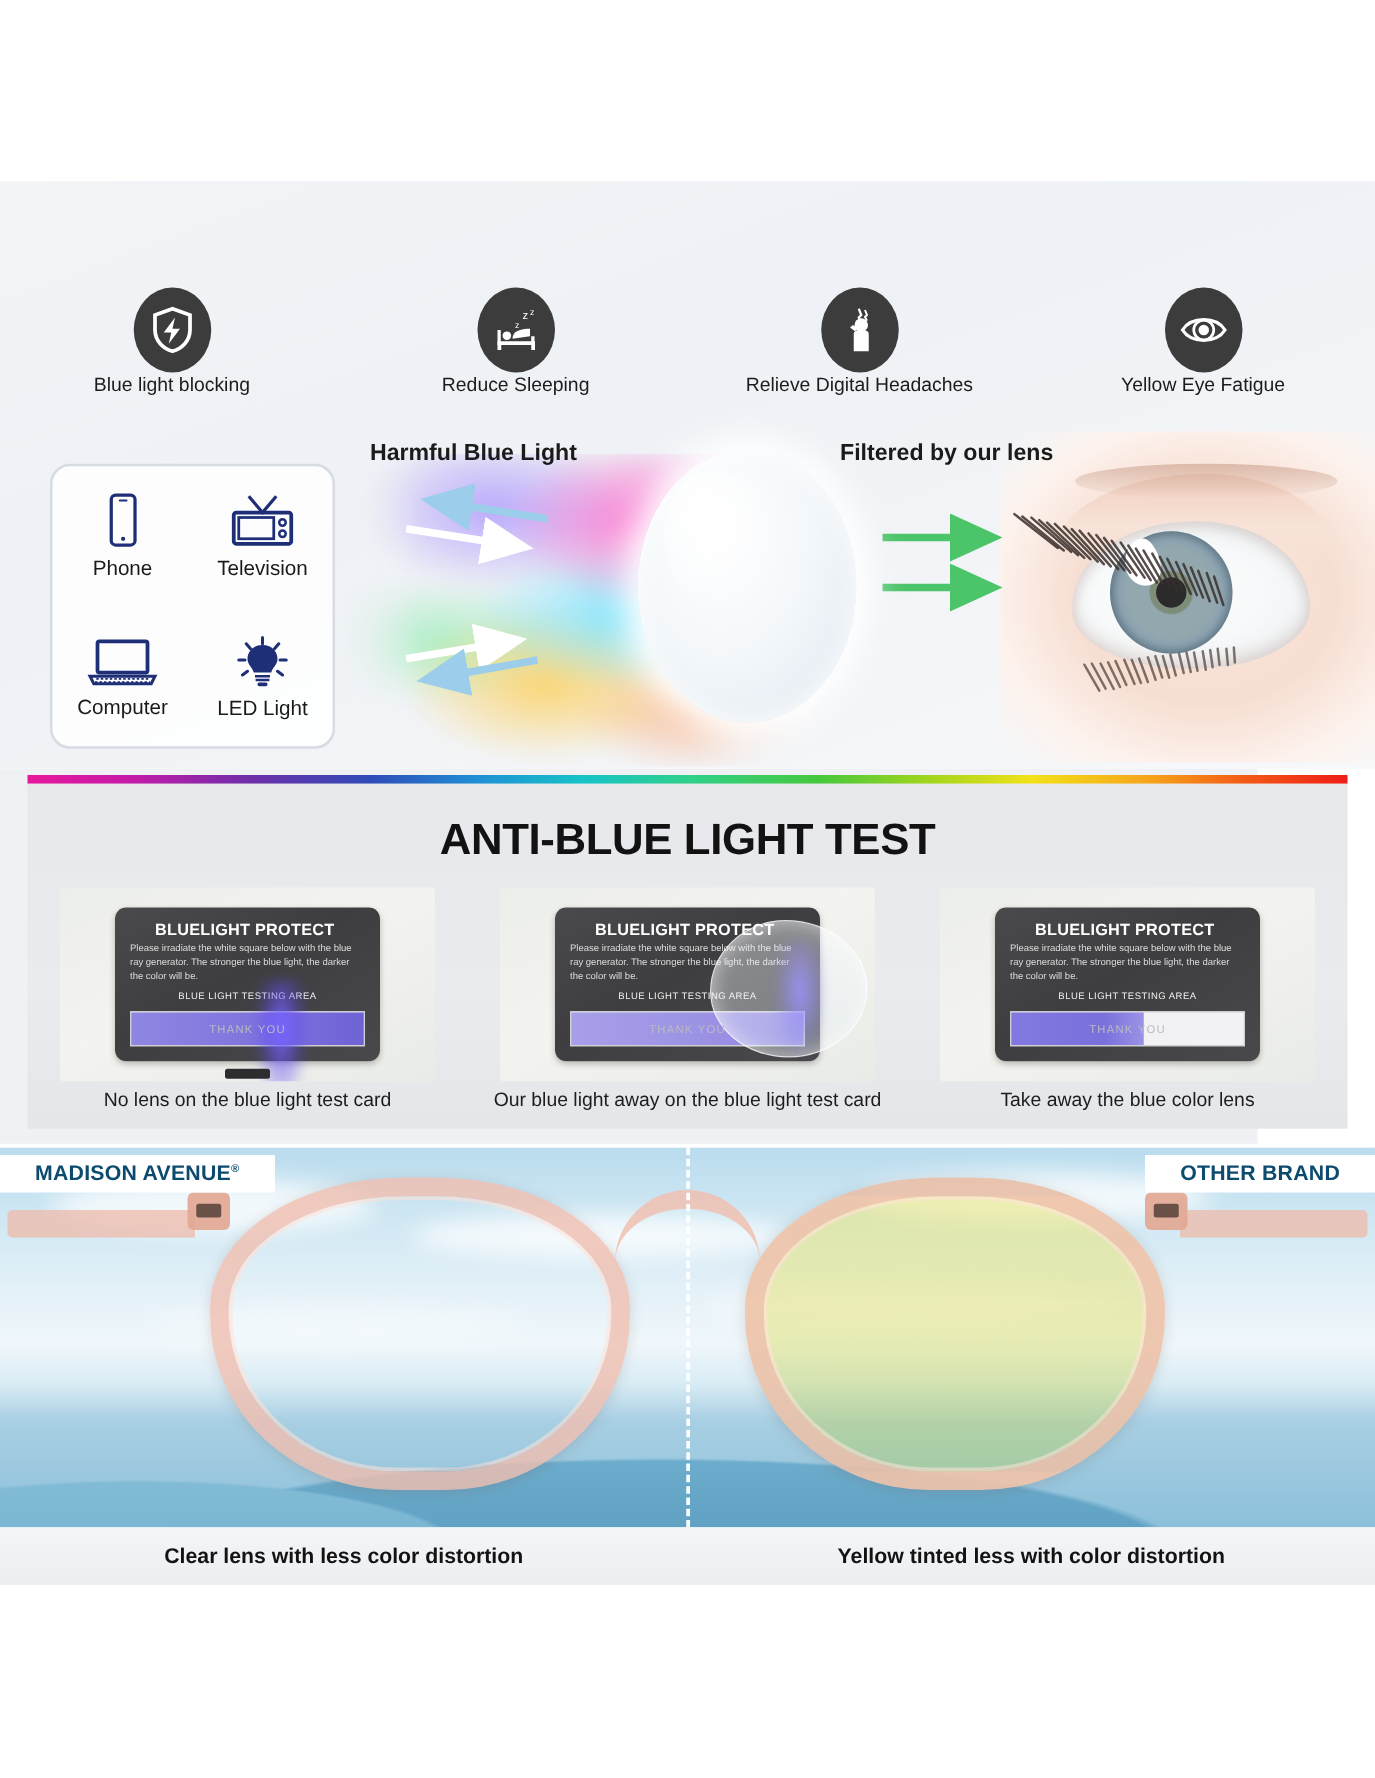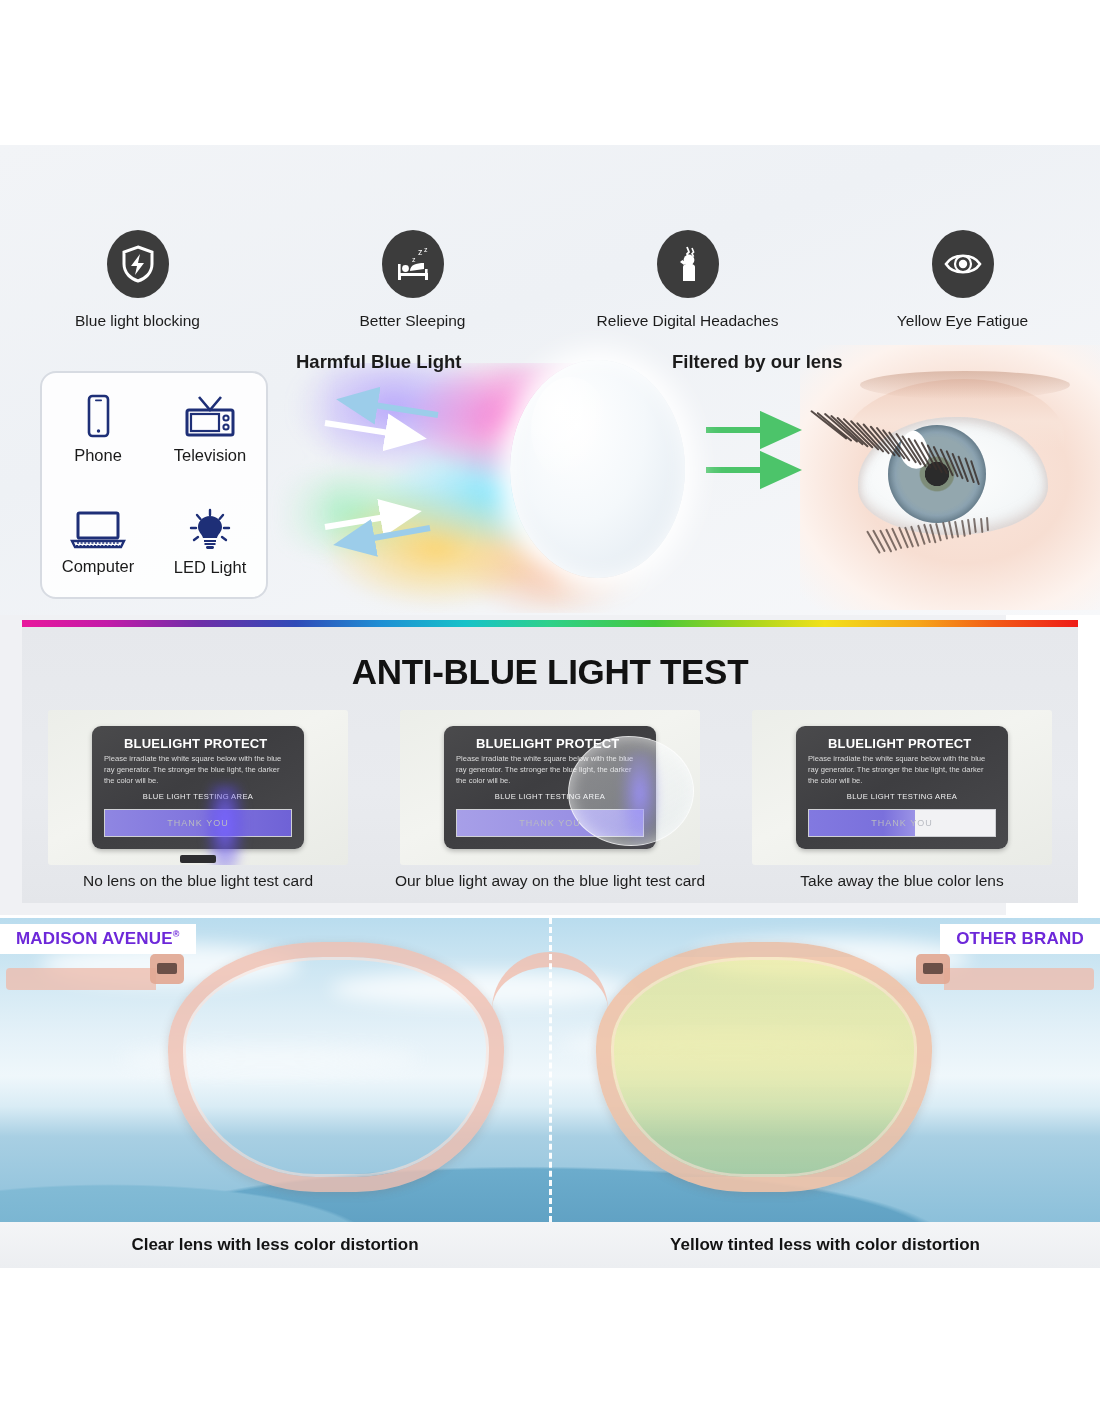--- a/index.html
+++ b/index.html
@@ -26,21 +26,21 @@
 
   .features { position: absolute; left: 0; top: 85px; width: 1100px; height: 115px; display: flex; }
   .feature { flex: 1; display: flex; flex-direction: column; align-items: center; }
   .feature-badge {
     width: 62px; height: 68px; border-radius: 50%;
     background: #3c3c3c;
     display: flex; align-items: center; justify-content: center;
   }
   .feature-badge svg { display: block; }
   .feature-label {
-    margin-top: 14px; font-size: 15.5px; color: #1c1c1c; font-weight: 500;
+    margin-top: 2px; font-size: 15.5px; color: #1c1c1c; font-weight: 500;
     white-space: nowrap;
   }
 
   
   .device-panel {
     position: absolute; left: 40px; top: 226px; width: 228px; height: 228px;
     background: rgba(255,255,255,0.86);
     border: 2px solid #d7dbe2; border-radius: 16px;
     display: grid; grid-template-columns: 1fr 1fr; grid-template-rows: 1fr 1fr;
     z-index: 6;
@@ -261,22 +261,22 @@
   .hinge-l { left:150px; }
   .hinge-r { right:150px; }
   .temple { position:absolute; top:50px; width:150px; height:22px; background: rgba(238,186,170,.75); }
   .temple-l { left:6px; border-radius:4px 0 0 4px; }
   .temple-r { right:6px; border-radius:0 4px 4px 0; }
   .divider {
     position:absolute; left:549px; top:0; width:0; height:304px;
     border-left: 3px dashed rgba(255,255,255,.96);
   }
   .brandtag {
-    position:absolute; top:6px; background:#ffffff; padding:5px 16px;
-    font-size:17px; font-weight:bold; color:#6d28d9; letter-spacing:.2px; white-space:nowrap;text-align:center;
+    position:absolute; top:6px; background:#ffffff; padding:5px 28px;
+    font-size:17px; font-weight:bold; color:#0c4a6e; letter-spacing:.2px; white-space:nowrap;text-align:center;
   }
   .brand-left { left:0; }
   .brand-right { right:0; }
   .brandtag sup { font-size:9px; vertical-align:super; }
 
   .bottomcaps {
     position:absolute; left:0; top:1222px; width:1100px; height:46px;
     background: linear-gradient(180deg,#f4f5f7,#eceef1);
     display:flex;
   }
@@ -310,21 +310,21 @@
             <text x="18" y="17" font-size="7" fill="#fff" font-family="Liberation Sans">z</text>
             <rect x="4" y="28" width="30" height="3" fill="#fff"></rect>
             <rect x="4" y="19" width="2.6" height="12" fill="#fff"></rect>
             <rect x="31" y="24" width="2.6" height="7" fill="#fff"></rect>
             <circle cx="11.5" cy="23.5" r="3.4" fill="#fff"></circle>
             <path d="M16 26 C16 20 22 18 30 18 v6 z" fill="#fff"></path>
             <rect x="4" y="31" width="3" height="4" fill="#fff"></rect>
             <rect x="31" y="31" width="3" height="4" fill="#fff"></rect>
           </svg>
         </div>
-        <div class="feature-label">Better Sleeping</div>
+        <div class="feature-label">Reduce Sleeping</div>
       </div>
 
       <div class="feature">
         <div class="feature-badge">
           <svg width="34" height="38" viewBox="0 0 34 38">
             <path d="M16 2 l2 5 -2 2 2 4" stroke="#fff" stroke-width="1.8" fill="none"></path>
             <path d="M21 3 l1.6 4 -1.6 1.6 1.6 3" stroke="#fff" stroke-width="1.6" fill="none"></path>
             <circle cx="18" cy="15" r="5.4" fill="#fff"></circle>
             <path d="M12 22 c0-2 3-3.4 6-3.4 s6 1.4 6 3.4 v14 h-12 z" fill="#fff"></path>
             <path d="M13 20 l-4 -3 l2.4 -2 l4 3 z" fill="#fff"></path>

